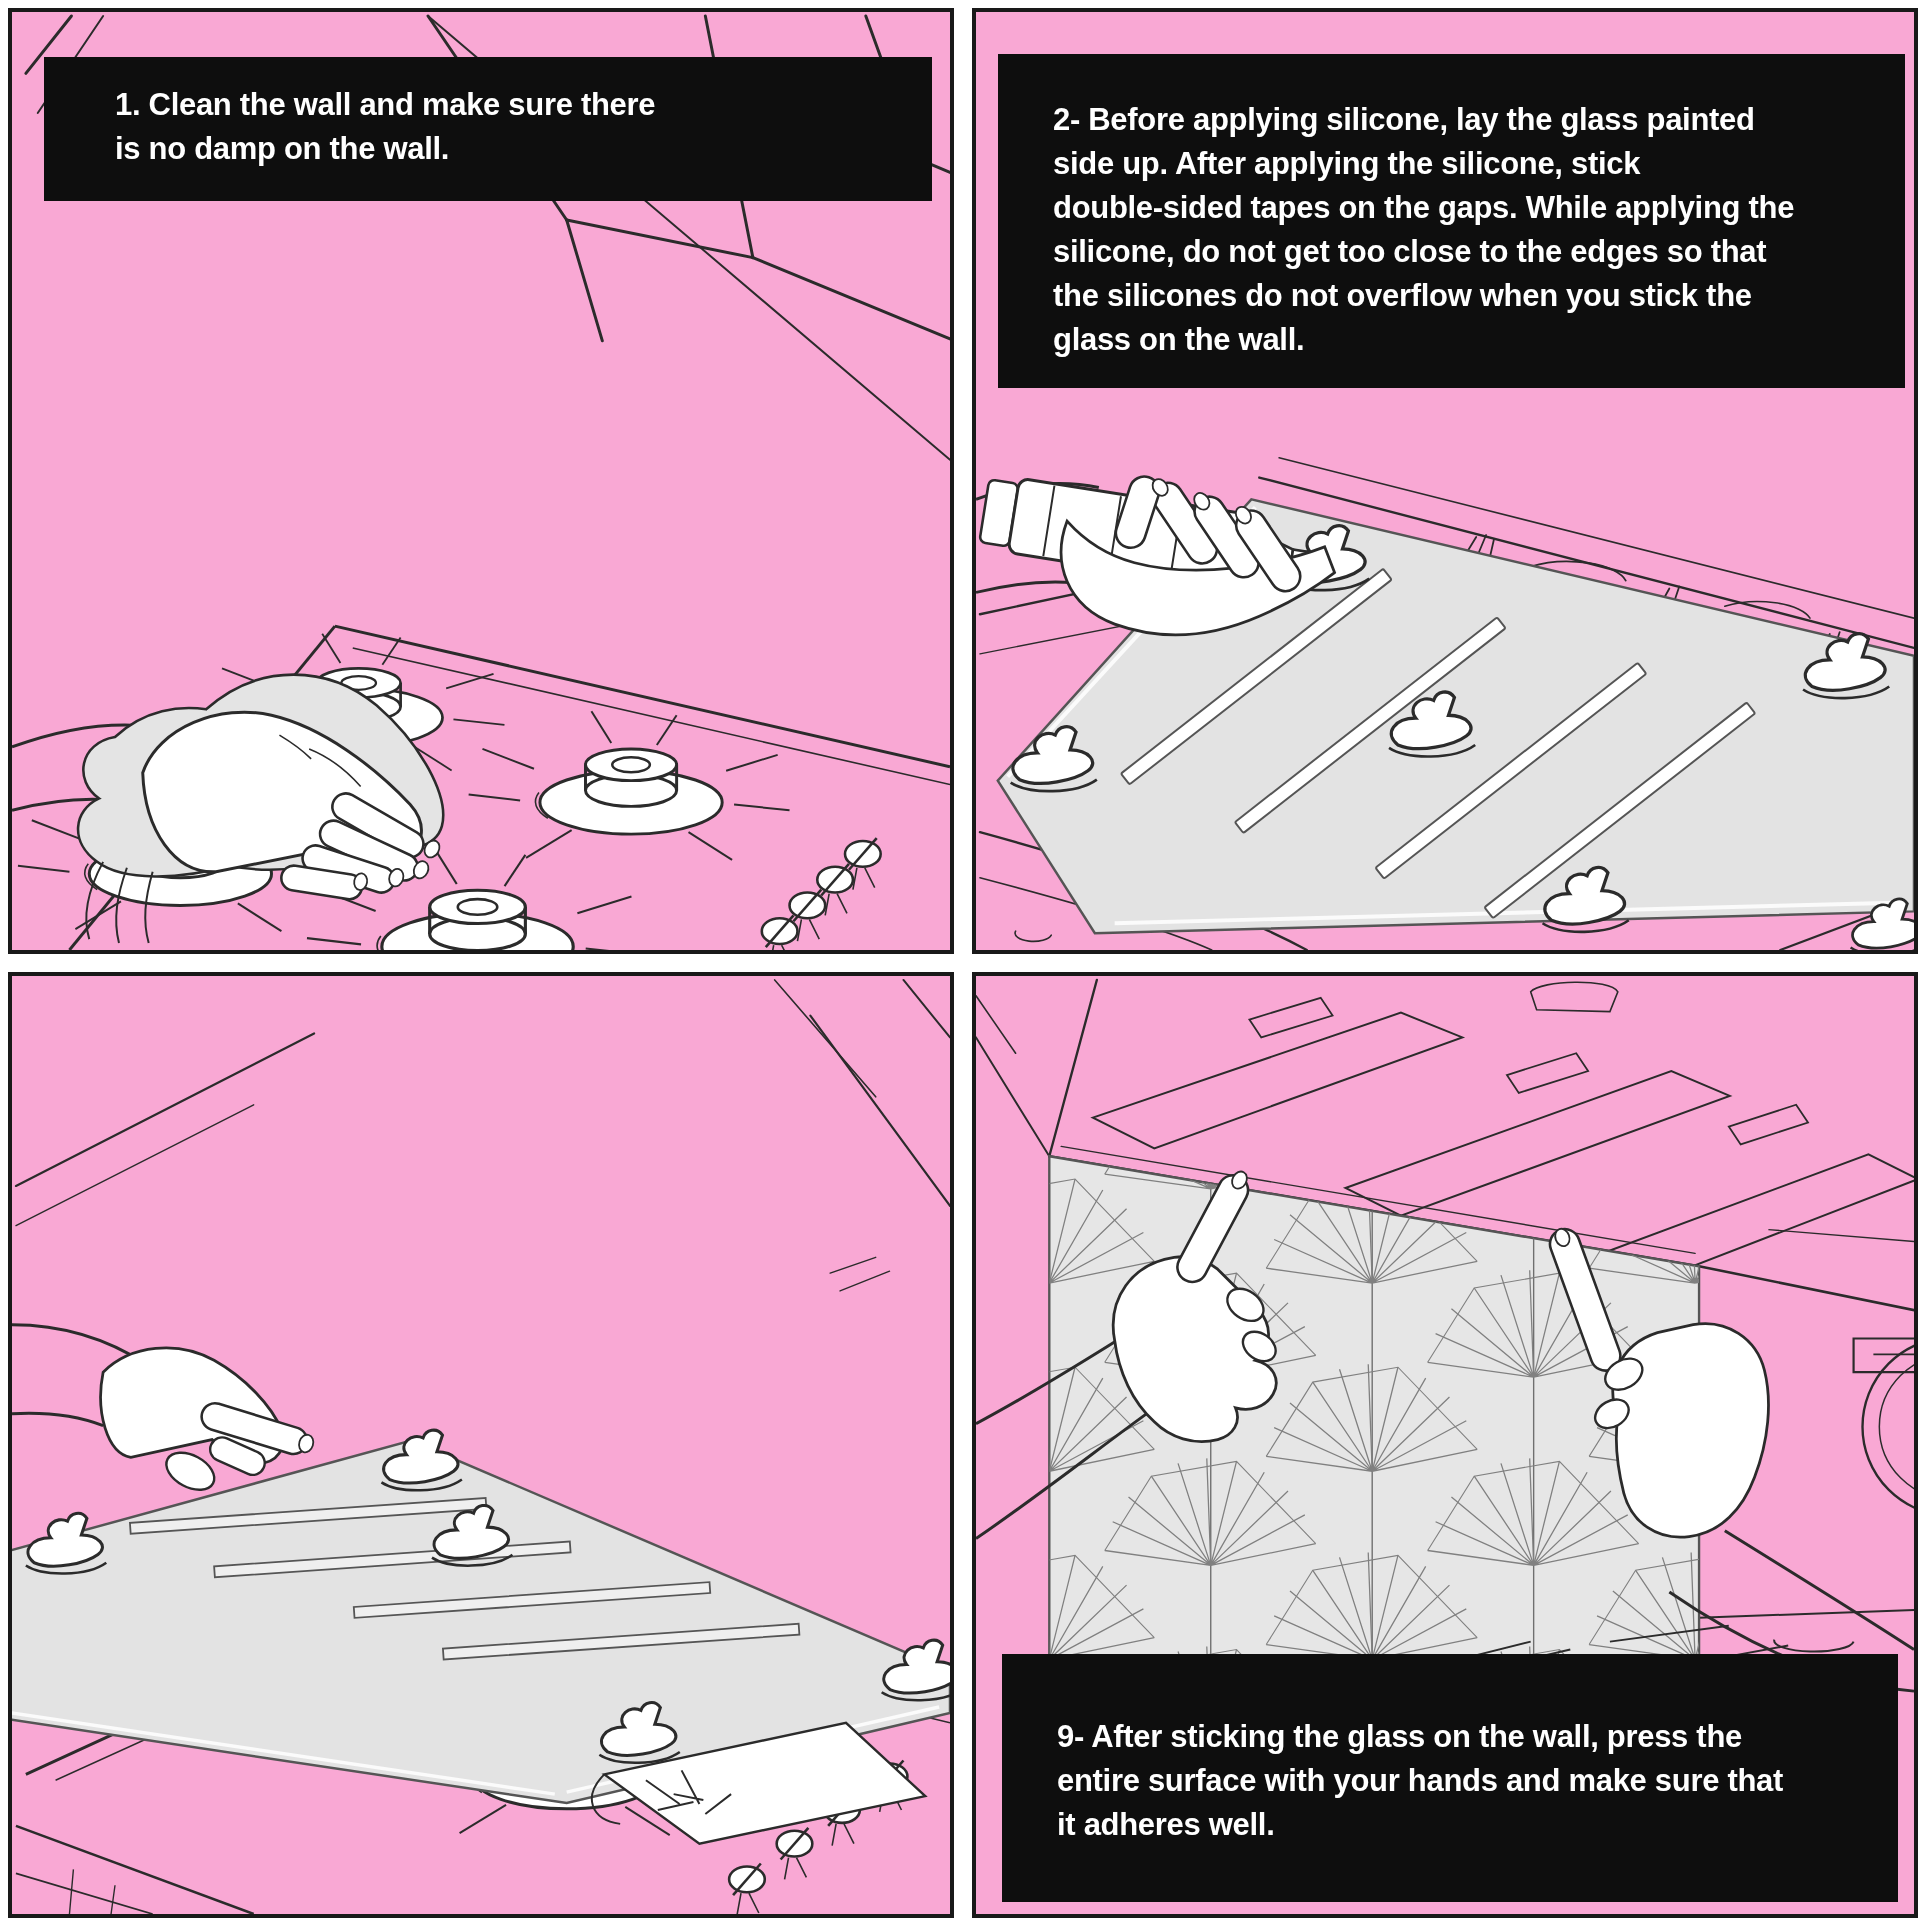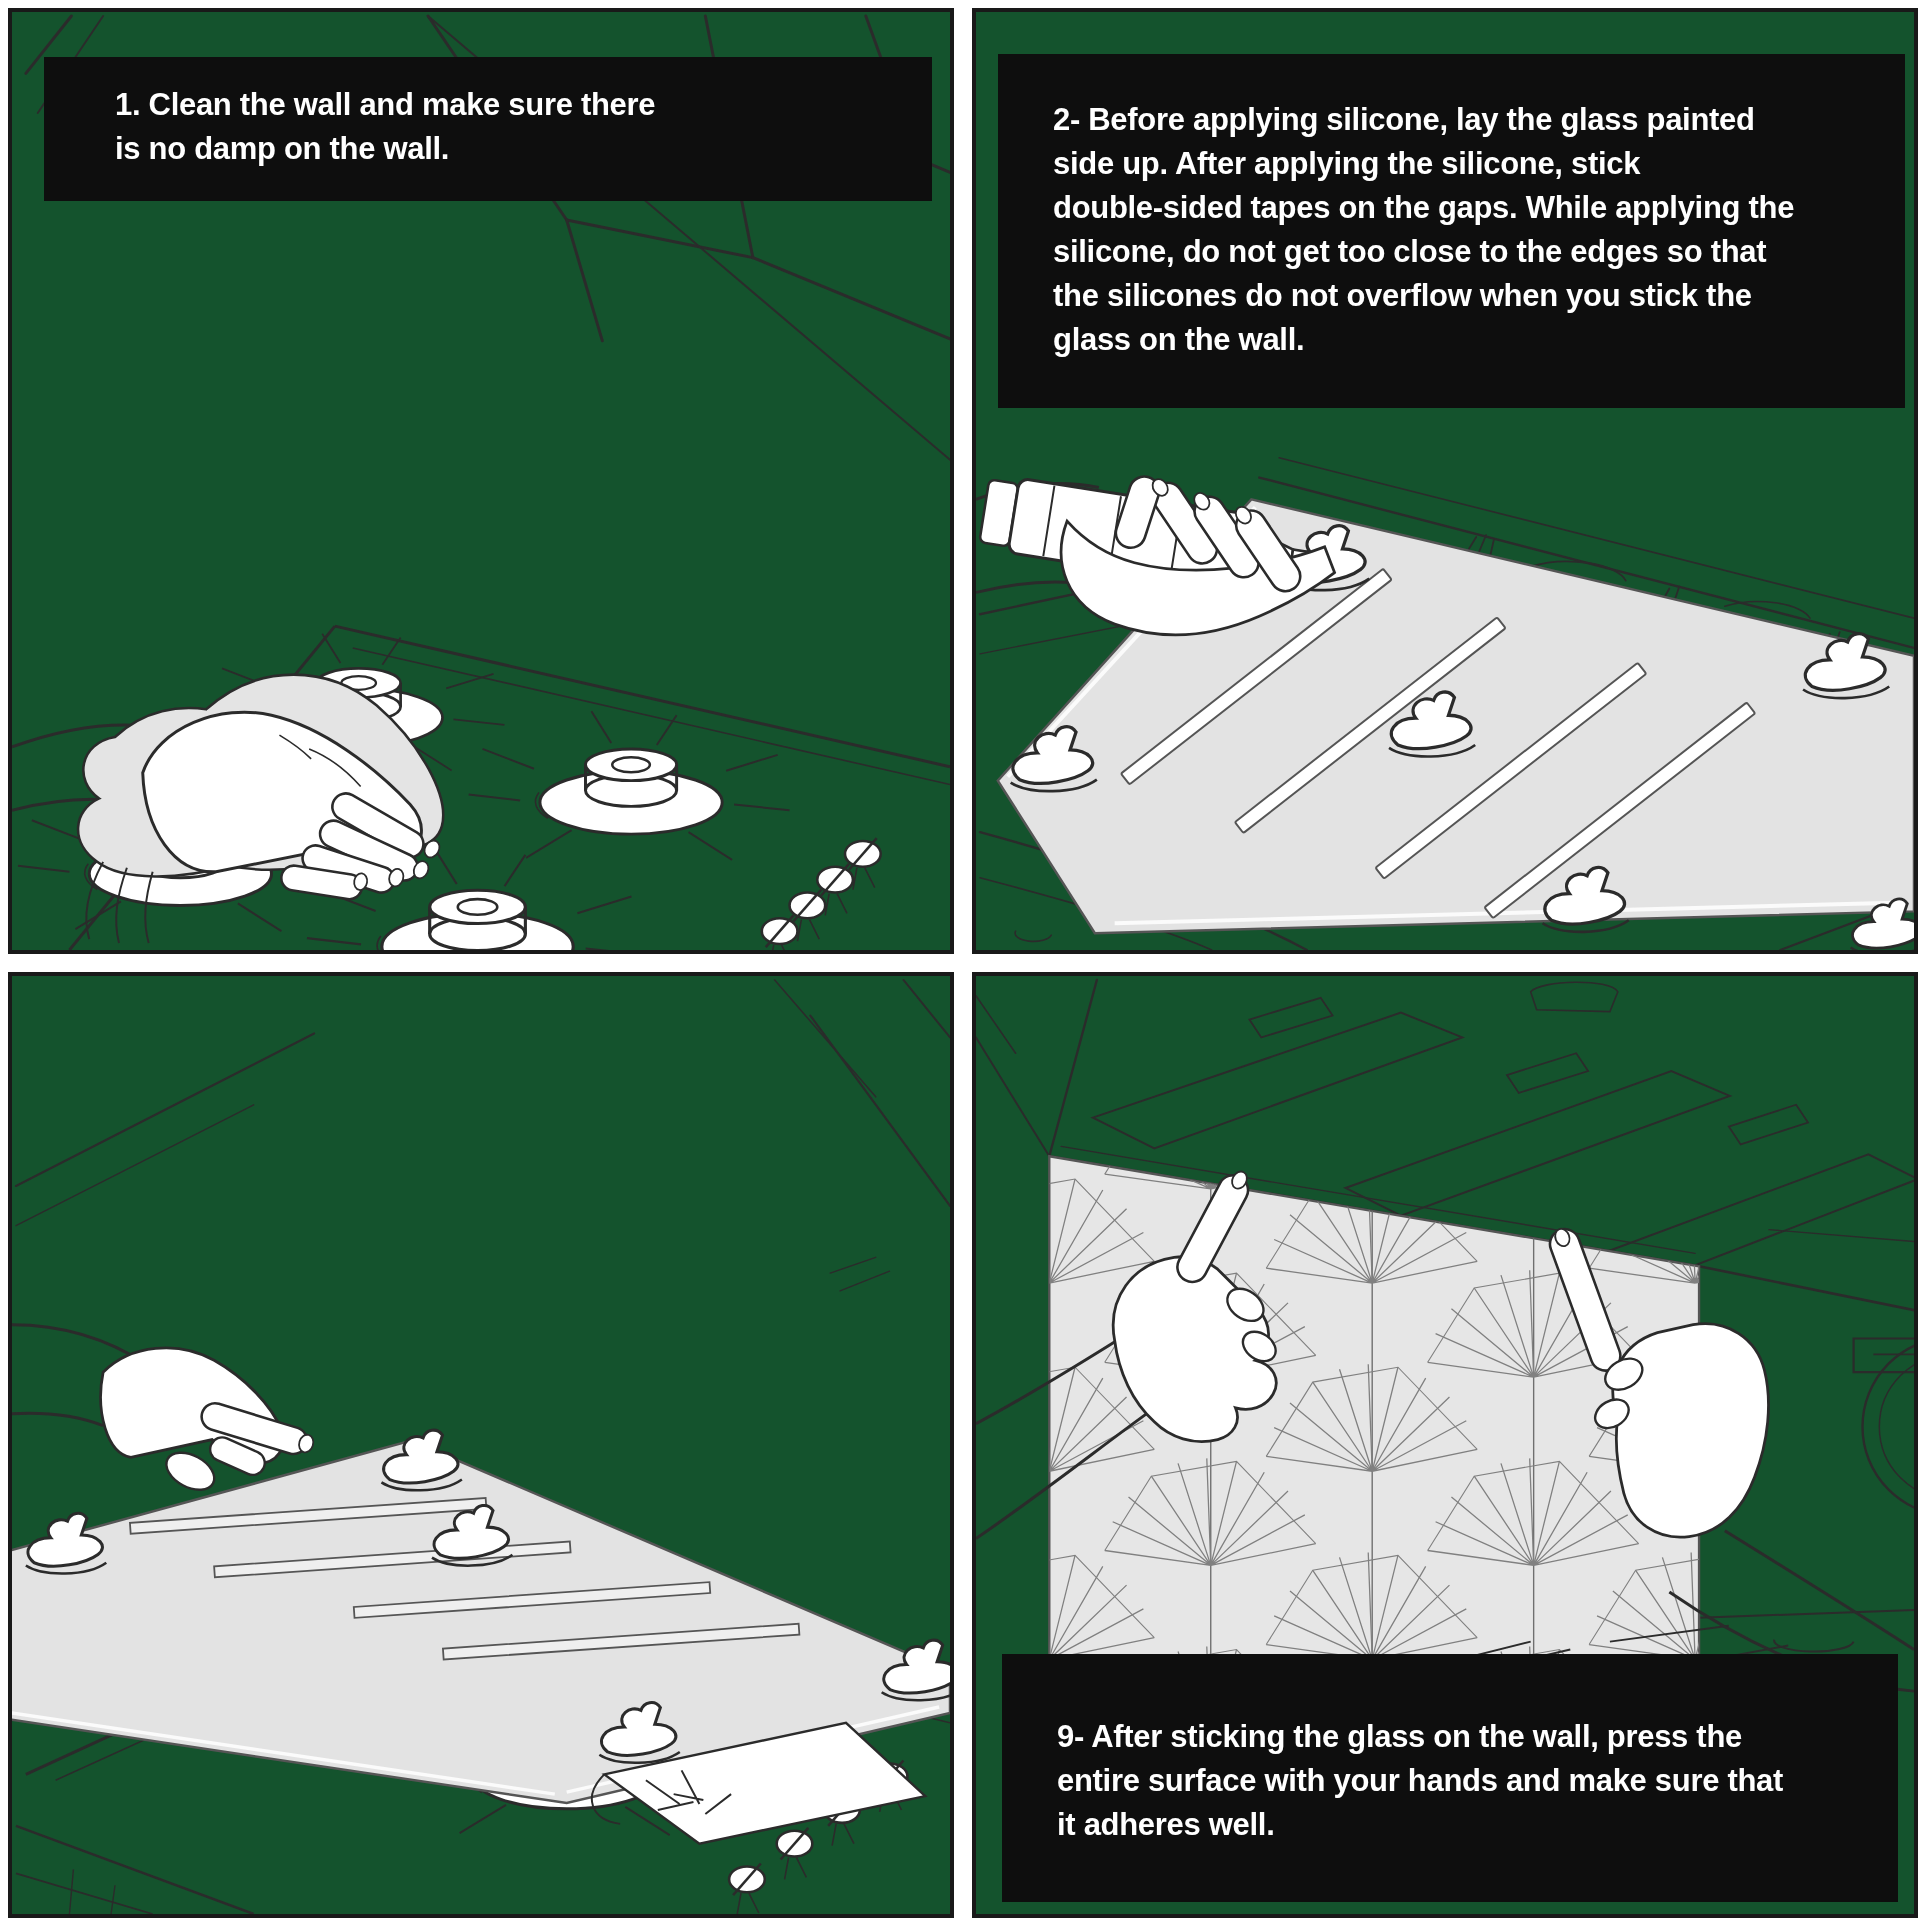--- a/index.html
+++ b/index.html
@@ -2,34 +2,34 @@
 <html><head>
 <meta charset="utf-8">
 <style>
   html,body{margin:0;padding:0;}
   body{
     width:1927px;height:1927px;position:relative;background:#ffffff;
     font-family:"Liberation Sans", sans-serif;overflow:hidden;
   }
   .panel{
     position:absolute;width:938px;height:938px;border:4px solid #191919;
-    background:#14532d;overflow:hidden;
+    background:#f9a8d4;overflow:hidden;
   }
   #p1{left:8px;top:8px}
   #p2{left:972px;top:8px}
   #p3{left:8px;top:972px}
   #p4{left:972px;top:972px}
   .panel svg{position:absolute;left:0;top:0;z-index:1}
   .caption{
     position:absolute;z-index:2;background:#0e0e0e;color:#ffffff;
     font-weight:bold;font-size:31px;line-height:44px;letter-spacing:-0.3px;
     white-space:pre-line;box-sizing:border-box;
   }
   .c1{left:32px;top:45px;width:888px;padding:26px 40px 30px 71px;}
-  .c2{left:22px;top:42px;width:907px;padding:44px 40px 46px 55px;}
+  .c2{left:22px;top:42px;width:907px;padding:44px 40px 26px 55px;}
   .c3{left:14px;top:46px;width:916px;padding:18px 30px 22px 55px;}
   .c4{left:26px;top:678px;width:896px;height:248px;padding:61px 40px 51px 55px;}
 </style>
 </head>
 <body>
 
 <div class="panel" id="p1">
   <svg viewBox="0 0 947 947" width="938" height="938">
     <defs>
       <g id="bn1" fill="#fff" stroke="#2b2b2b">

